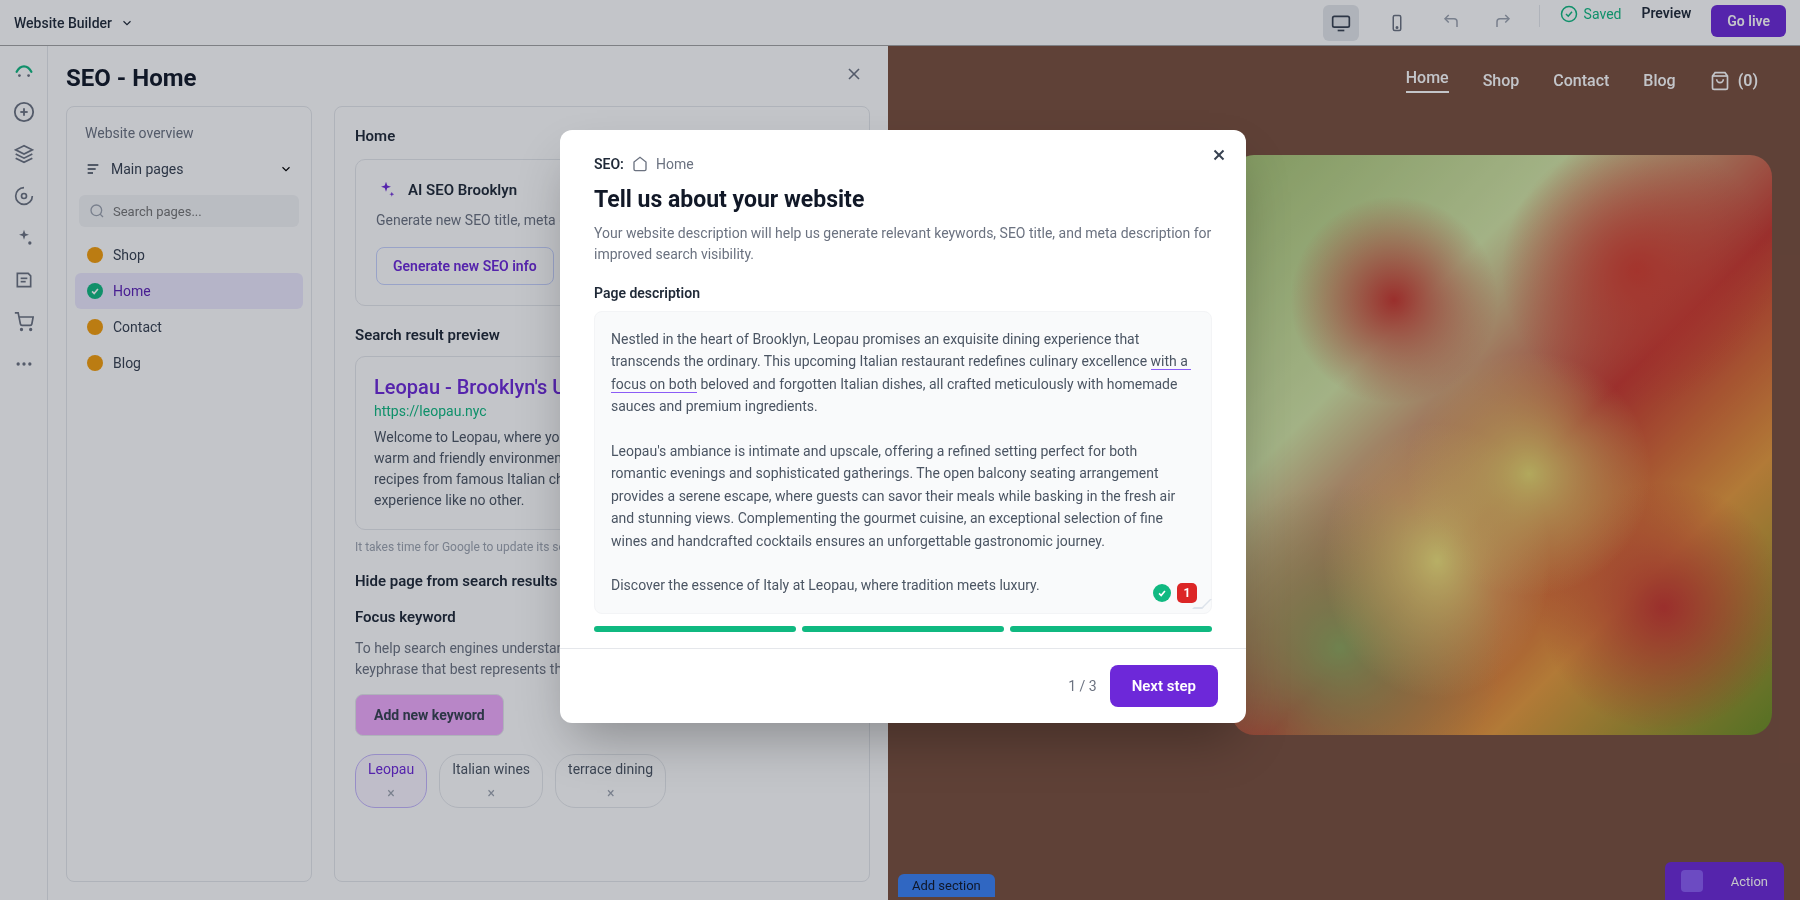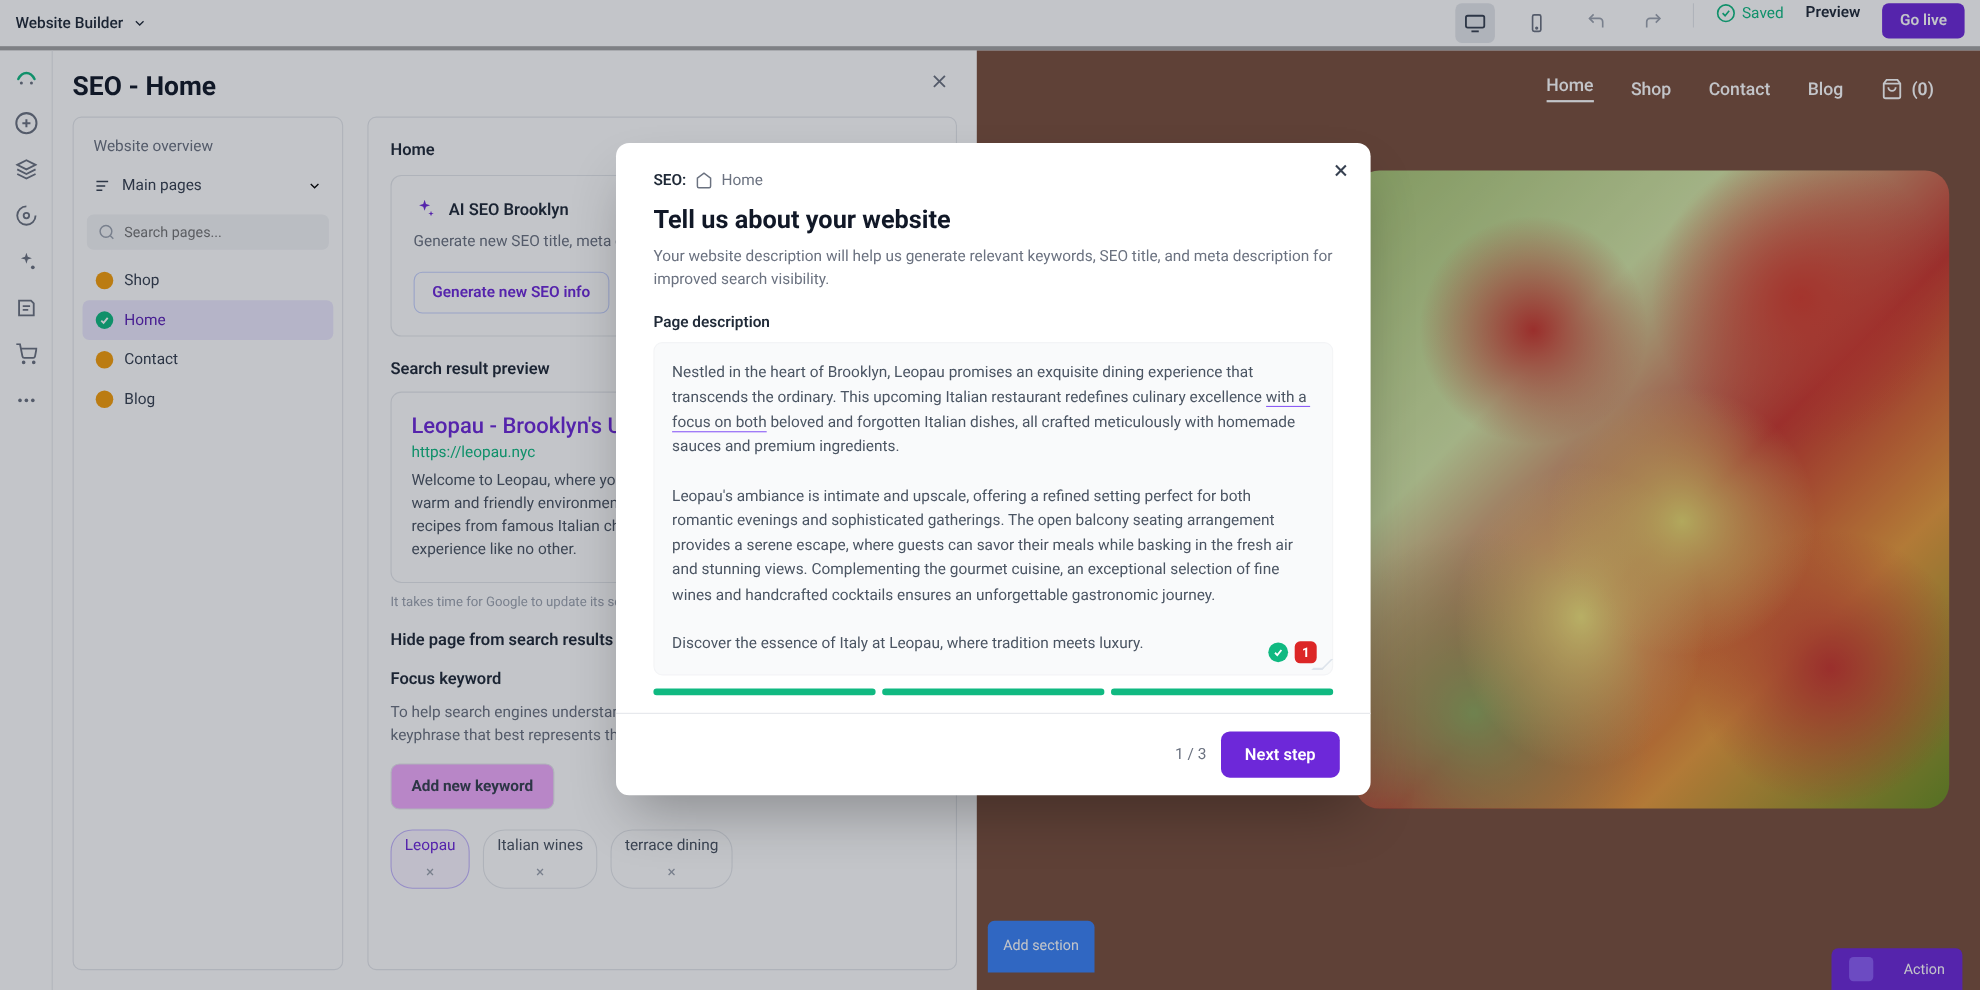--- a/index.html
+++ b/index.html
@@ -1,19 +1,19 @@
 <!DOCTYPE html>
 <html><head>
 <meta charset="utf-8">
 <style>
 * { margin: 0; padding: 0; box-sizing: border-box; font-family: -apple-system, BlinkMacSystemFont, 'Segoe UI', Roboto, sans-serif; }
 body { width: 1800px; height: 900px; overflow: hidden; background: #fff; position: relative; }
 
 
-.topbar { height: 46px; display: flex; align-items: center; justify-content: space-between; padding: 0 14px; border-bottom: 4px solid #a3a3a3; background: #fff; }
+.topbar { height: 46px; display: flex; align-items: center; justify-content: space-between; padding: 0 14px; border-bottom: 1px solid #a3a3a3; background: #fff; }
 .topbar-left { display: flex; align-items: center; gap: 8px; font-size: 14px; font-weight: 500; color: #1f2937; cursor: pointer; }
 .topbar-right { display: flex; align-items: flex-start; gap: 20px; }
 .device-btn { width: 36px; height: 36px; display: flex; align-items: center; justify-content: center; border-radius: 6px; cursor: pointer; color: #6b7280; }
 .device-btn.active { background: #e5e7eb; color: #374151; }
 .icon-btn { width: 32px; height: 32px; display: flex; align-items: center; justify-content: center; color: #9ca3af; cursor: pointer; }
 .divider-v { width: 1px; height: 22px; background: #e5e7eb; }
 .saved-chip { display: flex; align-items: center; gap: 6px; color: #10b981; font-size: 14px; }
 .preview-link { font-size: 14px; font-weight: 600; color: #1f2937; cursor: pointer; }
 .golive-btn { background: #6d28d9; color: #fff; font-size: 14px; font-weight: 600; padding: 8px 16px; border-radius: 6px; cursor: pointer; border: none; }
 
@@ -62,21 +62,21 @@
 
 
 .site-preview { flex: 1; background: #7a4f3d; display: flex; flex-direction: column; position: relative; }
 .site-nav { display: flex; justify-content: flex-end; align-items: center; gap: 34px; padding: 22px 42px; }
 .site-nav a { color: #fff; text-decoration: none; font-size: 16px; font-weight: 500; cursor: pointer; }
 .site-nav a.active { border-bottom: 2px solid #fff; padding-bottom: 4px; }
 .cart { display: flex; align-items: center; gap: 8px; color: #fff; font-weight: 600; }
 .hero { flex: 1; display: flex; justify-content: flex-end; padding: 40px 28px; }
 .food-img { width: 540px; height: 580px; border-radius: 22px; background: linear-gradient(135deg, #a8c474 0%, #d4e6a5 30%, #c9372e 55%, #e89b3c 75%, #6b8e23 100%); position: relative; overflow: hidden; }
 .food-img::before { content: ''; position: absolute; inset: 0; background: radial-gradient(circle at 30% 25%, #c9372e 0%, transparent 18%), radial-gradient(circle at 75% 20%, #d63e2f 0%, transparent 22%), radial-gradient(circle at 55% 55%, #e8d96f 0%, transparent 28%), radial-gradient(ellipse at 38% 70%, #f0e27a 0%, transparent 24%), radial-gradient(circle at 80% 78%, #c9372e 0%, transparent 20%), radial-gradient(circle at 20% 85%, #8fa65c 0%, transparent 25%); }
-.add-section-btn { position: absolute; bottom: 16px; left: 10px; background: #3b82f6; color: #ffffff; padding: 16px 14px; font-size: 13px; border-radius: 6px 6px 0 0; border: none; }
+.add-section-btn { position: absolute; bottom: 3px; left: 10px; background: #3b82f6; color: #0f172a; padding: 4px 14px; font-size: 13px; border-radius: 6px 6px 0 0; border: none; }
 .action-pill { position: absolute; bottom: 0; right: 16px; background: #6d28d9; color: #fff; padding: 8px 16px; font-size: 13px; display: flex; align-items: center; gap: 28px; border-radius: 6px 6px 0 0; }
 .action-pill .sq { width: 22px; height: 22px; background: #8b5cf6; border-radius: 4px; }
 
 
 .dim { position: absolute; inset: 0; background: rgba(17, 24, 39, 0.25); }
 
 
 .modal { position: absolute; left: 560px; top: 130px; width: 686px; background: #fff; border-radius: 12px; box-shadow: 0 25px 50px -12px rgba(0,0,0,0.3); display: flex; flex-direction: column; }
 .modal-inner { padding: 26px 34px 10px; }
 .modal-close { position: absolute; top: 16px; right: 18px; color: #374151; cursor: pointer; font-size: 18px; }

